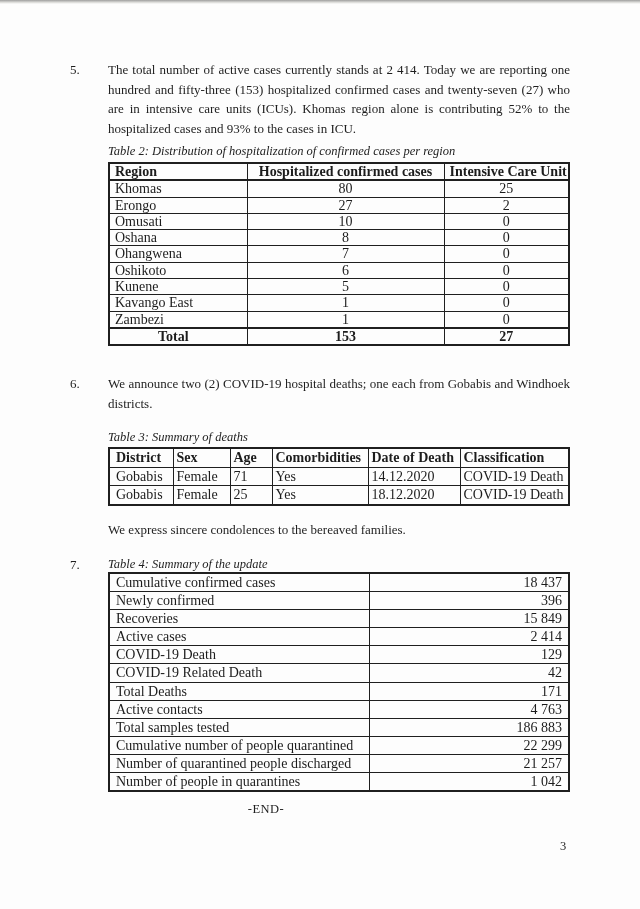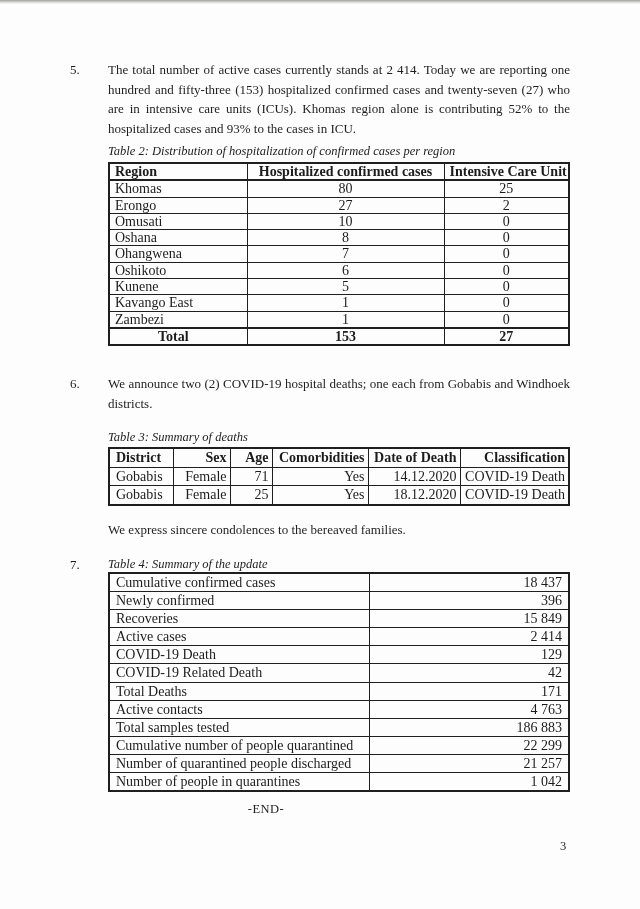--- a/index.html
+++ b/index.html
@@ -37,21 +37,21 @@
   .t2 td,.t2 th{padding:0px 5px;line-height:15.3px;}
   .t2 th{border-bottom-width:2px;text-align:left;}
   .t2 th+th,.t2 th+th+th{text-align:center;}
   .t2 tbody td{text-align:center;}
   .t2 tbody td:first-child{text-align:left;}
   .t2 .total-row td{font-weight:bold;border-top-width:2px;text-align:center;}
   .t2 .total-row td:first-child{text-align:left;padding-left:48px;}
 
   
   .t3{top:447px;}
-  .t3 td,.t3 th{padding:1px 3px;line-height:15.5px;text-align:right;}
+  .t3 td,.t3 th{padding:1px 3px;line-height:15.5px;text-align:left;}
   .t3 th{border-bottom-width:1.5px;margin-top:48px;}
   .t3 th:first-child,.t3 td:first-child{text-align:left;padding-left:6px;}
 
   
   .t4{top:572px;}
   .t4 td{padding:1px 6px;line-height:15.1px;}
   .t4 td:first-child{text-align:left;}
   .t4 td:last-child{text-align:right;}
 
   .plain-line{position:absolute;left:108px;width:462px;font-size:13px;}

